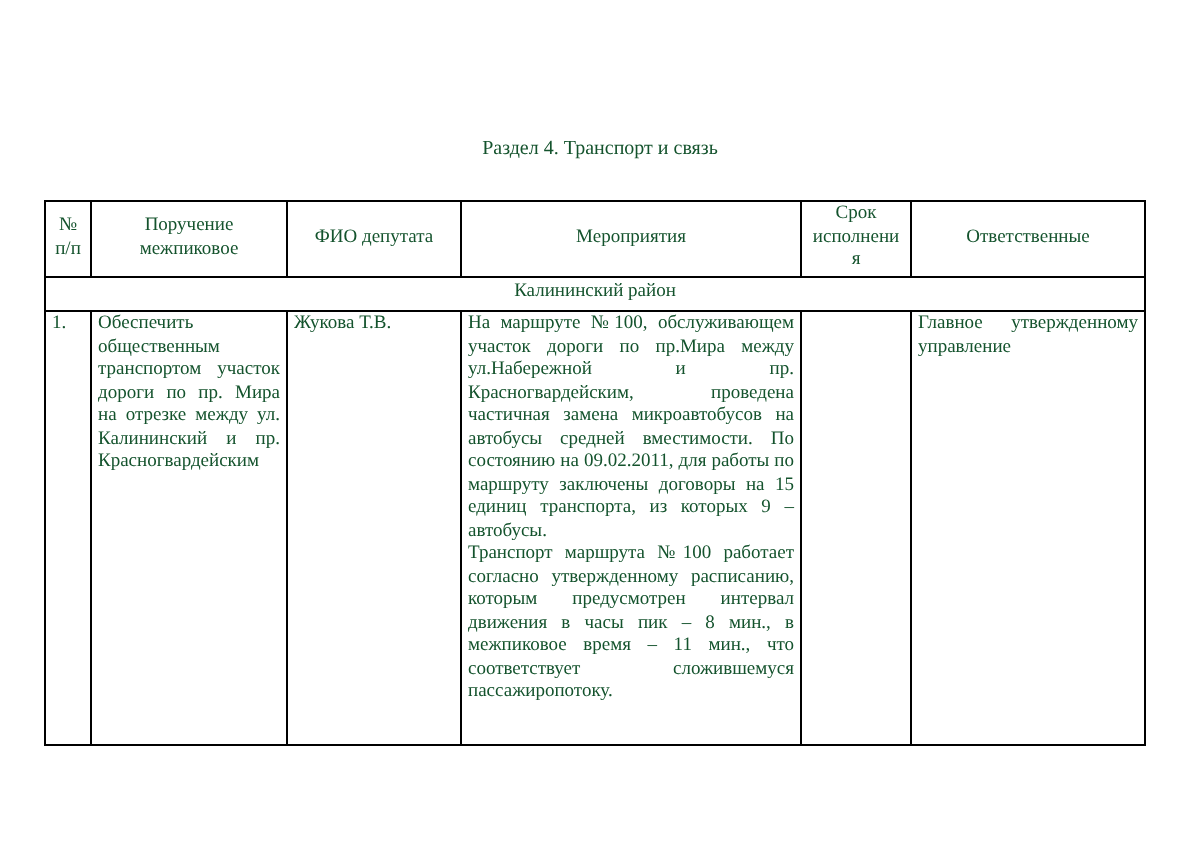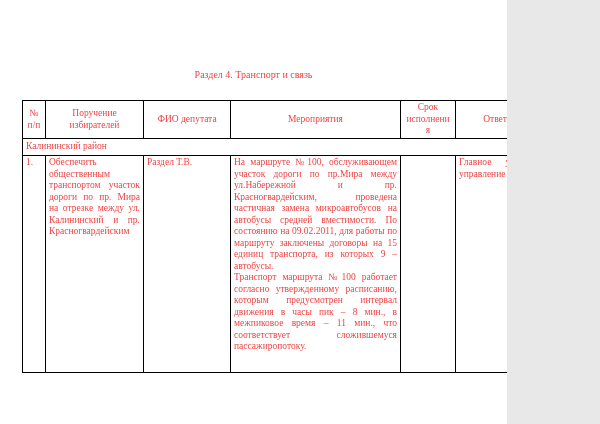--- a/index.html
+++ b/index.html
@@ -2,25 +2,25 @@
 <html><head>
 <meta charset="utf-8">
 <style>
   html, body {
     margin: 0;
     padding: 0;
     background: #e8e8e8;
   }
   .page {
     position: relative;
-    width: 507px;
+    width: 600px;
     height: 424px;
     background: #ffffff;
     font-family: "Liberation Serif", "DejaVu Serif", serif;
-    color: #ef4444;
+    color: #14532d;
     overflow: hidden;
   }
   .doc-title {
     position: absolute;
     top: 69px;
     left: 0;
     width: 100%;
     text-align: center;
     font-size: 10px;
     line-height: 12px;
@@ -50,21 +50,21 @@
     vertical-align: middle;
     padding: 1px 2px;
   }
   th.prewrap {
     white-space: pre-line;
   }
   tr.section-row {
     height: 17px;
   }
   tr.section-row td {
-    text-align: left;
+    text-align: center;
     vertical-align: middle;
   }
   tr.data-row {
     height: 217px;
   }
   .cell-num {
     text-align: left;
   }
   .just {
     text-align: justify;
@@ -87,37 +87,37 @@
       <col style="width:98px">
       <col style="width:87px">
       <col style="width:170px">
       <col style="width:55px">
       <col style="width:117px">
     </colgroup>
     <tbody>
       <tr class="header-row">
         <th class="prewrap">№
 п/п</th>
-        <th>Поручение избирателей</th>
+        <th>Поручение межпиковое</th>
         <th>ФИО депутата</th>
         <th>Мероприятия</th>
         <th class="prewrap">Срок
 исполнени
 я</th>
         <th>Ответственные</th>
       </tr>
 
       <tr class="section-row">
         <td colspan="6">Калининский район</td>
       </tr>
 
       <tr class="data-row">
         <td class="cell-num">1.</td>
         <td class="just">Обеспечить общественным транспортом участок дороги по пр. Мира на отрезке между ул. Калининский и пр. Красногвардейским</td>
-        <td>Раздел Т.В.</td>
+        <td>Жукова Т.В.</td>
         <td class="cell-activities">
           <p>На маршруте №100, обслуживающем участок дороги по пр.Мира между ул.Набережной и пр. Красногвардейским, проведена частичная замена микроавтобусов на автобусы средней вместимости. По состоянию на 09.02.2011, для работы по маршруту заключены договоры на 15 единиц транспорта, из которых 9 – автобусы.</p>
           <p>Транспорт маршрута №100 работает согласно утвержденному расписанию, которым предусмотрен интервал движения в часы пик – 8 мин., в межпиковое время – 11 мин., что соответствует сложившемуся пассажиропотоку.</p>
         </td>
         <td></td>
         <td class="just">Главное утвержденному управление</td>
       </tr>
     </tbody>
   </table>
 

